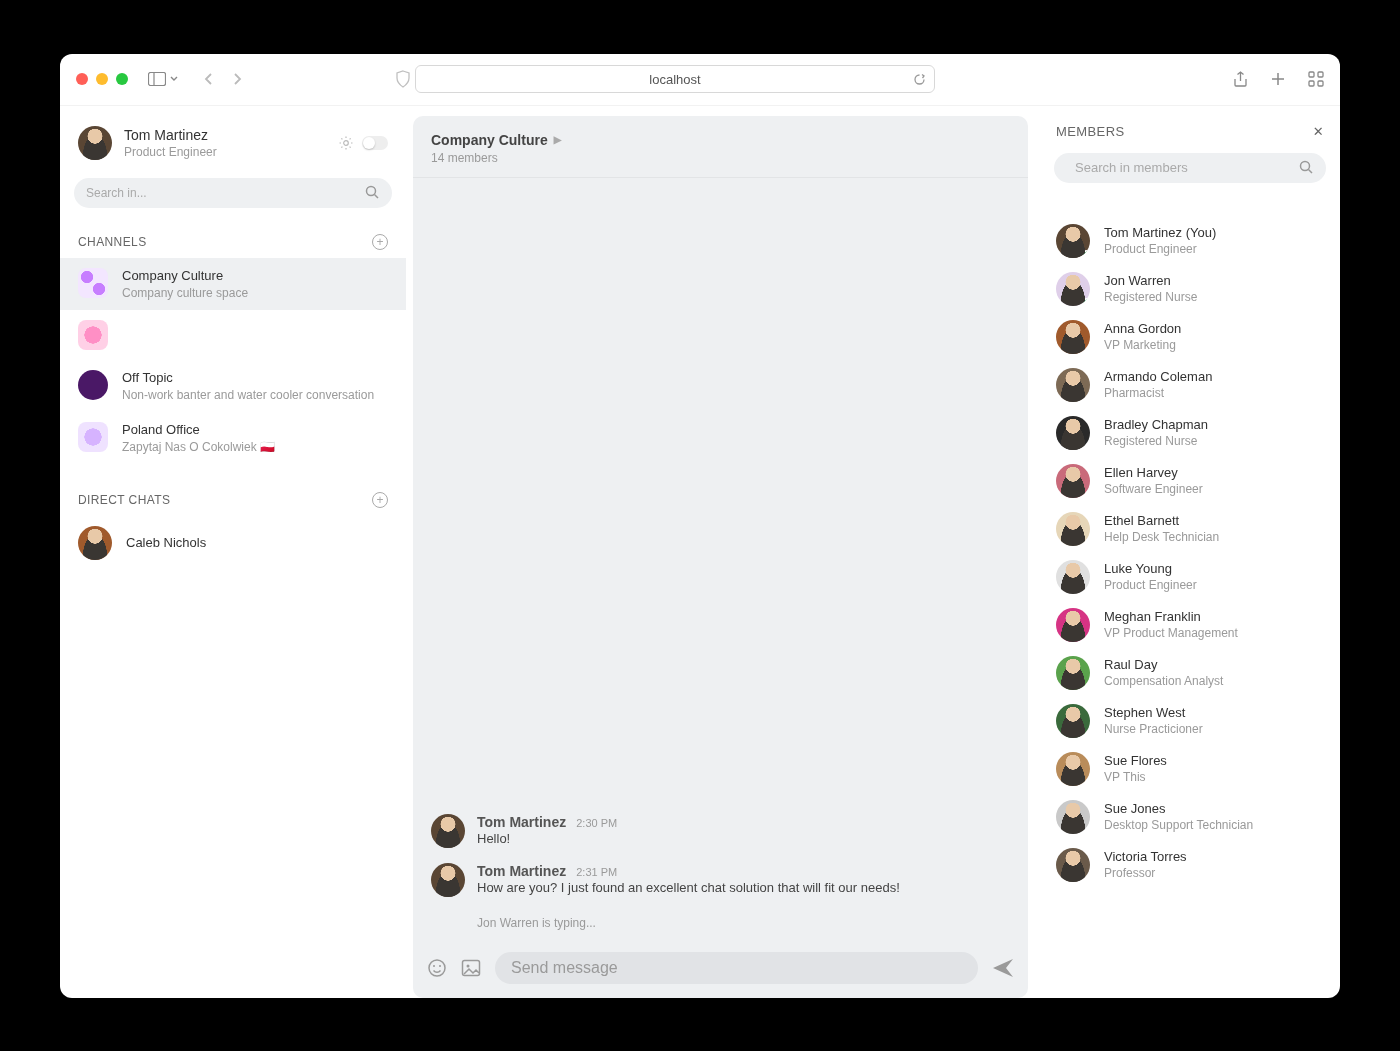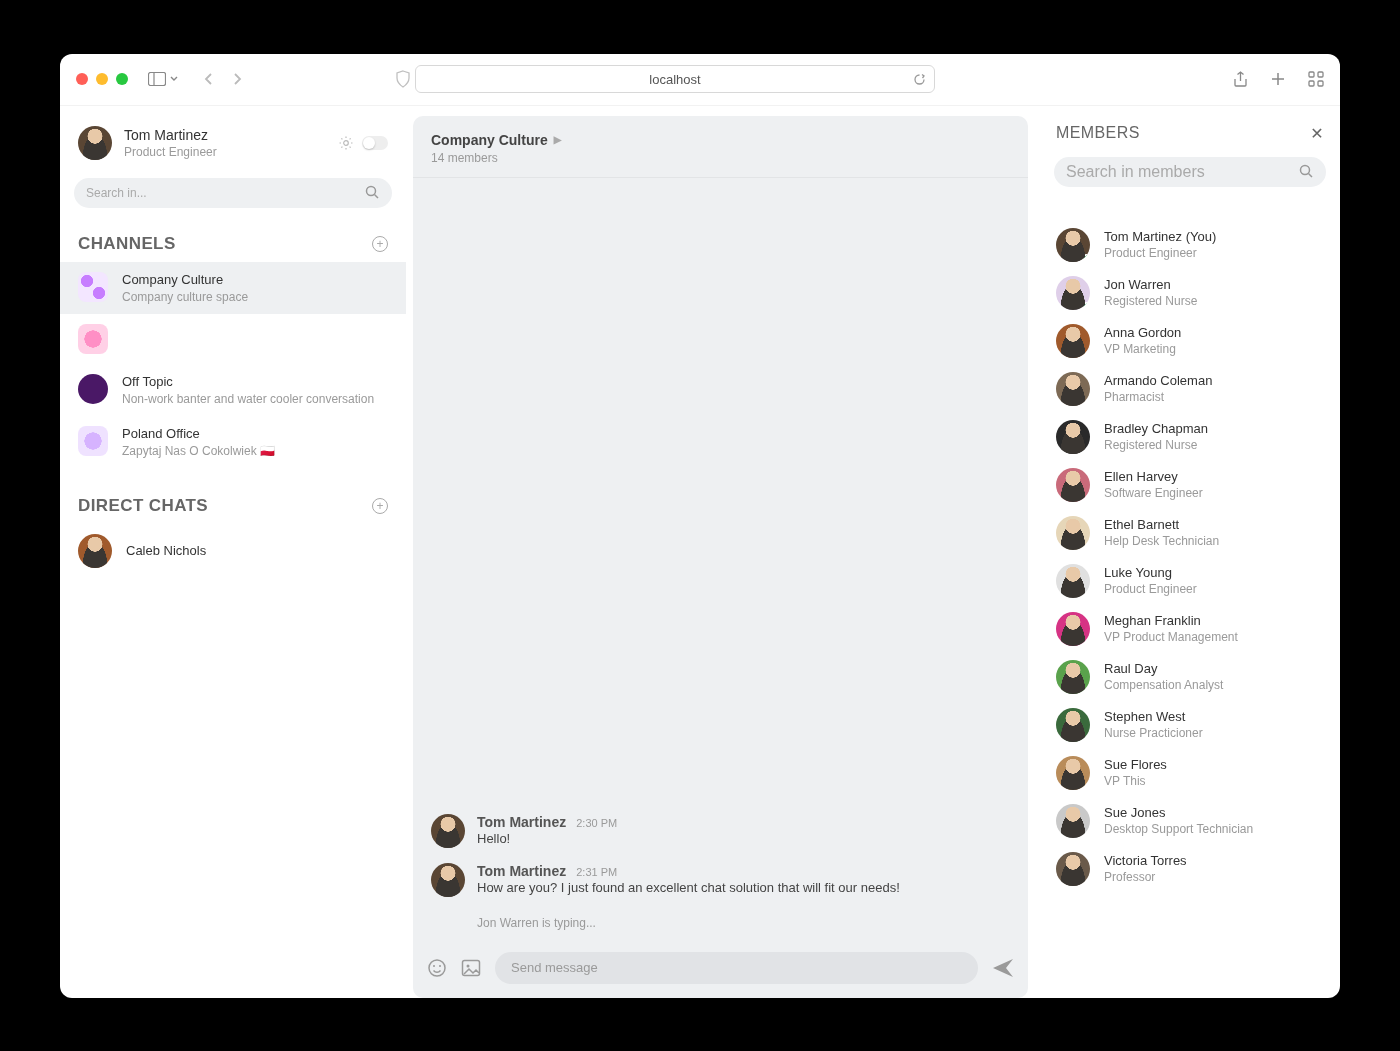--- a/index.html
+++ b/index.html
@@ -32,21 +32,21 @@
 .profile-right { margin-left: auto; display: flex; align-items: center; gap: 8px; color: #bbb; }
 .toggle { width: 26px; height: 14px; border-radius: 8px; background: #eee; position: relative; }
 .toggle::after { content:""; position:absolute; left:1px; top:1px; width:12px; height:12px; border-radius:50%; background:#fff; box-shadow:0 1px 2px rgba(0,0,0,.2); }
 
 .search-box { margin: 6px 14px 16px 14px; height: 30px; background: #eef0f2; border-radius: 16px; display: flex; align-items: center; padding: 0 12px; gap: 10px; }
 .search-box input { border: none; background: transparent; outline: none; font-size: 12px; color: #666; flex: 1; }
 .search-box input::placeholder { color: #aaa; }
 .search-box .mag { color: #999; }
 
 .section-header { display: flex; align-items: center; justify-content: space-between; padding: 10px 18px 8px 18px; }
-.section-header span { font-size: 17px; color: #666; letter-spacing: 0.4px; font-weight: bold; }
+.section-header span { font-size: 12px; color: #666; letter-spacing: 0.4px; }
 .add-circle { width: 16px; height: 16px; border: 1.5px solid #aaa; border-radius: 50%; display: flex; align-items: center; justify-content: center; color: #aaa; font-size: 12px; line-height: 1; }
 
 .channel-item { display: flex; align-items: flex-start; gap: 14px; padding: 10px 18px; cursor: pointer; }
 .channel-item.active { background: #eef0f2; }
 .channel-icon { width: 30px; height: 30px; border-radius: 8px; flex-shrink: 0; }
 .ci-1 { background: radial-gradient(circle at 30% 30%, #c77dff 20%, transparent 21%), radial-gradient(circle at 70% 70%, #c77dff 20%, transparent 21%), #f3e6ff; }
 .ci-2 { background: radial-gradient(circle, #ff8fc5 40%, #ffd0e6 41%); }
 .ci-3 { background: #4a1866; border-radius: 50%; }
 .ci-4 { background: radial-gradient(circle, #d6b3ff 40%, #efe2ff 41%); }
 .channel-name { font-size: 13px; color: #333; }
@@ -67,31 +67,31 @@
 .msg .avatar { width: 34px; height: 34px; }
 .msg-header { display: flex; align-items: baseline; gap: 10px; }
 .msg-name { font-size: 14px; font-weight: 600; color: #555; }
 .msg-time { font-size: 11px; color: #9a9a9a; }
 .msg-body { font-size: 13px; color: #444; max-width: 430px; line-height: 1.45; }
 .typing { font-size: 12px; color: #9a9a9a; padding: 4px 0 4px 46px; }
 
 .composer { padding: 10px 14px 14px 14px; display: flex; align-items: center; gap: 14px; }
 .composer .icon { color: #9a9a9a; }
 .composer-input { flex: 1; height: 32px; background: #e1e3e6; border-radius: 16px; display: flex; align-items: center; padding: 0 16px; }
-.composer-input input { border:none; background:transparent; outline:none; font-size: 13px; width:100%; color:#555; }
+.composer-input input { border:none; background:transparent; outline:none; font-size: 16px; width:100%; color:#555; }
 .composer-input input::placeholder { color:#9a9a9a; }
 .send { color: #9a9a9a; }
 
 
 .members-panel { width: 300px; padding: 12px 14px 14px 14px; display: flex; flex-direction: column; }
 .members-header { display: flex; align-items: center; justify-content: space-between; padding: 6px 2px 14px 2px; }
-.members-header span { font-size: 16px; color: #666; letter-spacing: 0.4px; text-align: center; }
+.members-header span { font-size: 13px; color: #666; letter-spacing: 0.4px; text-align: center; }
 .close-x { color: #999; font-size: 16px; }
 .members-search { height: 30px; background: #eef0f2; border-radius: 16px; display: flex; align-items: center; padding: 0 12px; margin-bottom: 16px; }
-.members-search input { border:none; background:transparent; outline:none; font-size:16px; flex:1; }
+.members-search input { border:none; background:transparent; outline:none; font-size:13px; flex:1;margin-left:9px; }
 .members-search input::placeholder { color:#aaa; }
 
 .members-list { flex:1; overflow:auto; padding-top: 18px; }
 .member-item { display:flex; align-items:center; gap:14px; padding: 7px 2px; }
 .member-item .avatar { width: 34px; height: 34px; position: relative; }
 .presence { position:absolute; right:-1px; bottom:-1px; width:9px; height:9px; background:#2ecc71; border:2px solid #fff; border-radius:50%; }
 .member-name { font-size:13px; color:#333; }
 .member-role { font-size:12px; color:#9a9a9a; margin-top:2px; }
 
 svg { display: block; }

